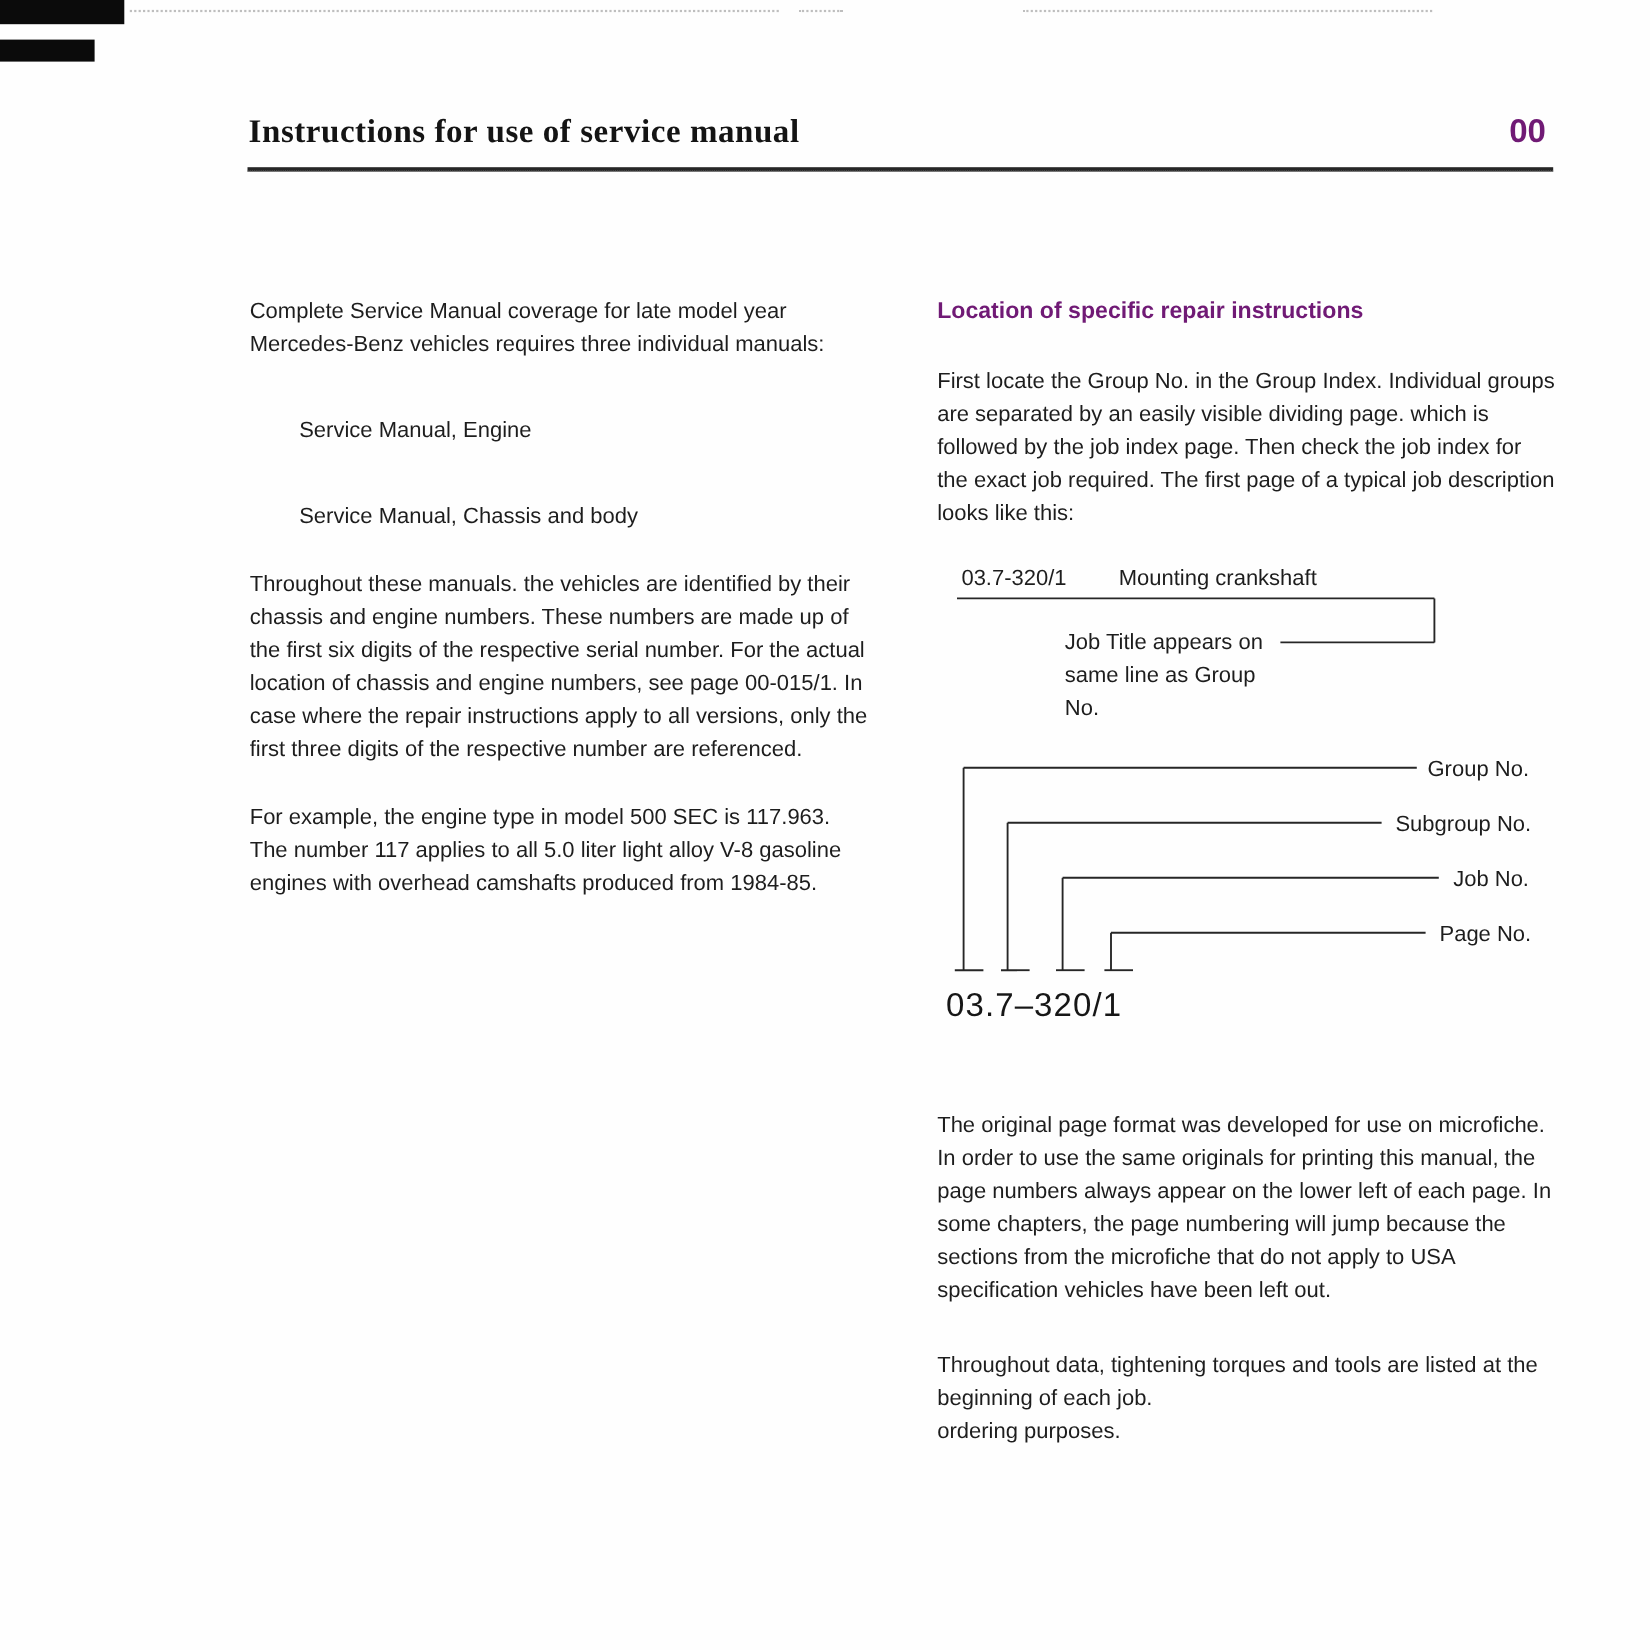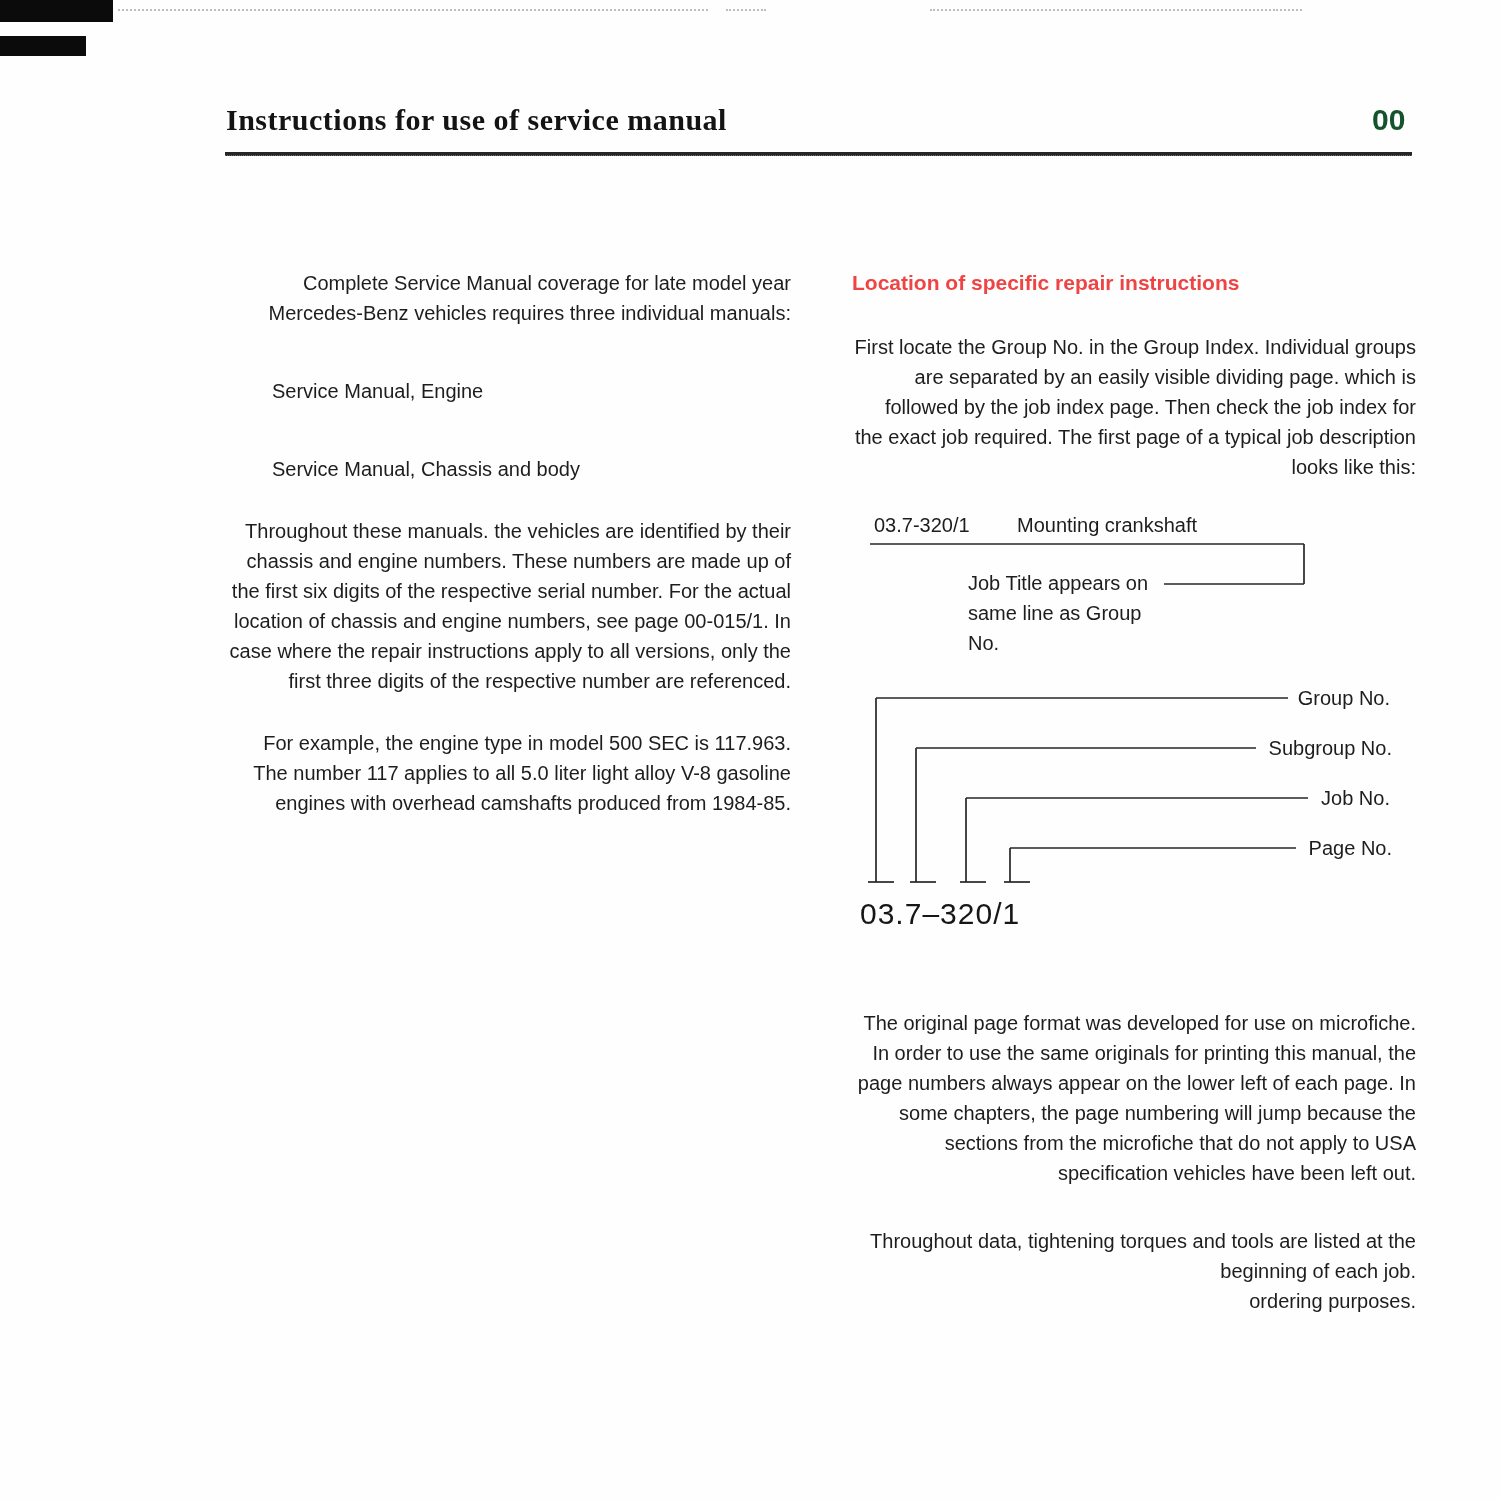--- a/index.html
+++ b/index.html
@@ -46,21 +46,21 @@
     letter-spacing: 0.5px;
     color: #141414;
     font-family: Liberation Serif, serif;
   }
   .section-number {
     position: absolute;
     left: 1372px;
     top: 103px;
     font-size: 30px;
     font-weight: bold;
-    color: #14532d;
+    color: #701a75;
   }
   .header-rule {
     position: absolute;
     left: 225px;
     top: 152px;
     width: 1187px;
     height: 3px;
     background: #262626;
     border-bottom: 1px dotted #6f6f6f;
   }
@@ -69,37 +69,37 @@
   .col {
     position: absolute;
     top: 268px;
     width: 564px;
     font-size: 20px;
     line-height: 30px;
   }
   .col-left  { left: 227px; }
   .col-right { left: 852px; }
 
-  .col p { margin: 0; text-align: right; }
+  .col p { margin: 0; }
 
   .para-gap-top { margin-top: 32px !important; }
 
   .manual-list {
     list-style: none;
     margin: 30px 0 0 0;
     padding: 0 0 0 45px;
   }
   .manual-list li { line-height: 30px; margin-top: 48px; }
 
   .rc-heading {
     margin: 0;
     font-size: 21px;
     font-weight: bold;
     line-height: 30px;
-    color: #ef4444;
+    color: #701a75;
   }
   .rc-para1 { margin-top: 34px !important; }
 
   .diagram-svg {
     display: block;
     margin-top: 26px;
   }
   .diagram-svg text {
     font-family: "Liberation Sans", sans-serif;
     font-size: 20px;

